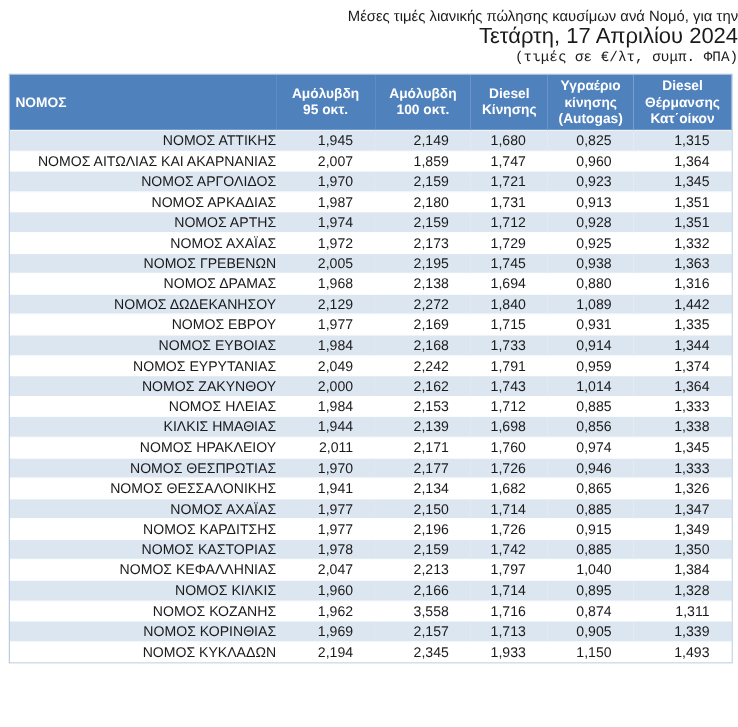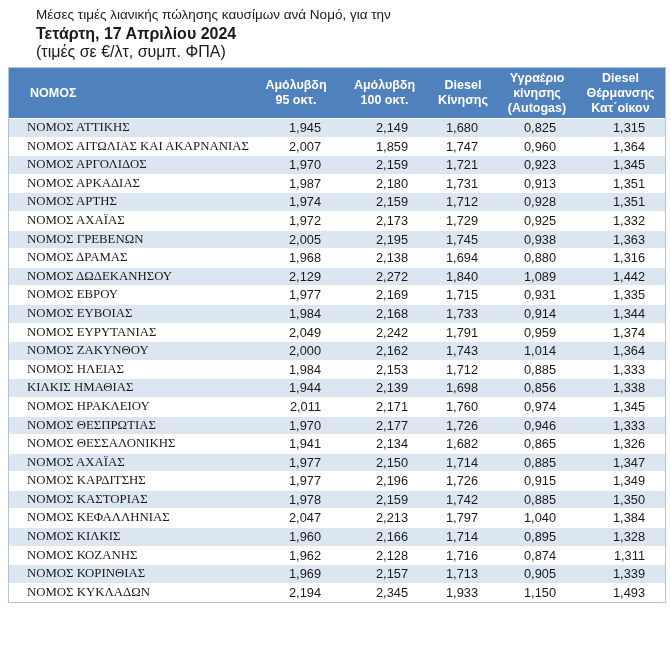--- a/index.html
+++ b/index.html
@@ -2,49 +2,49 @@
 <html style="--header_bg: #4F81BD; --header_text: #FFFFFF; --band_row_bg: #DCE6F1; --white_row_bg: #FFFFFF; --outer_border: #AFC3DC; --text: #1A1A1A;"><head>
 <meta charset="utf-8">
 <style>
   html,body { margin:0; padding:0; }
   body {
     width:671px; height:661px; overflow:hidden;
     background:#ffffff;
     font-family:"Liberation Sans","DejaVu Sans",sans-serif;
     color:var(--text,#1a1a1a);
   }
-  .titles { text-align:left; padding-top:6px;margin-left:36px; }
+  .titles { text-align:right; padding-top:6px; }
   .title-line1 { font-size:13.5px; line-height:18px; }
-  .title-line2 { font-size:16px; line-height:19px; font-weight:bold; }
-  .title-line3 { font-size:16px;  line-height:18px; margin-bottom:6px; }
+  .title-line2 { font-size:20px; line-height:19px; font-weight:normal; }
+  .title-line3 { font-size:13px;  line-height:18px; margin-bottom:6px;font-family:Liberation Mono, monospace; }
 
   table.fuel {
     border-collapse:separate; border-spacing:0; table-layout:fixed;
     width:656px; margin-left:8px;
     border:1px solid var(--outer_border,#AFC3DC);
   }
   thead th {
     background:var(--header_bg,#4F81BD);
     color:var(--header_text,#fff);
     font-weight:bold; font-size:12.5px;
     height:50px; vertical-align:middle;
     border-bottom:1px solid #ffffff;
     padding:0;
   }
-  th.col-nomos { text-align:left; padding-left:21px; }
+  th.col-nomos { text-align:left; padding-left:5px; }
   th.col-num   { text-align:center; white-space:pre-line; line-height:15px; }
 
   tbody td {
     font-size:12.8px; line-height:17.6px; height:17.6px;
     border-bottom:1px solid #ffffff;
     padding:0; overflow:hidden; white-space:nowrap;
   }
   tbody tr:nth-child(odd)  td { background:var(--band_row_bg,#DCE6F1); }
   tbody tr:nth-child(even) td { background:var(--white_row_bg,#ffffff); }
-  td.cell-nomos { text-align:left;  padding-left:18px;font-family:Liberation Serif, serif; }
+  td.cell-nomos { text-align:right;  padding-left:18px; }
   td.cell-num   { text-align:right; padding-right:20px; }
 </style>
 </head>
 <body>
 
 <div class="titles">
   <div class="title-line1">Μέσες τιμές λιανικής πώλησης καυσίμων ανά Νομό, για την</div>
   <div class="title-line2">Τετάρτη, 17 Απριλίου 2024</div>
   <div class="title-line3">(τιμές σε €/λτ, συμπ. ΦΠΑ)</div>
 </div>
@@ -256,21 +256,21 @@
         <td class="cell-nomos">ΝΟΜΟΣ ΚΙΛΚΙΣ</td>
         <td class="cell-num">1,960</td>
         <td class="cell-num">2,166</td>
         <td class="cell-num">1,714</td>
         <td class="cell-num">0,895</td>
         <td class="cell-num">1,328</td>
       </tr>
       <tr>
         <td class="cell-nomos">ΝΟΜΟΣ ΚΟΖΑΝΗΣ</td>
         <td class="cell-num">1,962</td>
-        <td class="cell-num">2,128</td>
+        <td class="cell-num">3,558</td>
         <td class="cell-num">1,716</td>
         <td class="cell-num">0,874</td>
         <td class="cell-num">1,311</td>
       </tr>
       <tr>
         <td class="cell-nomos">ΝΟΜΟΣ ΚΟΡΙΝΘΙΑΣ</td>
         <td class="cell-num">1,969</td>
         <td class="cell-num">2,157</td>
         <td class="cell-num">1,713</td>
         <td class="cell-num">0,905</td>

